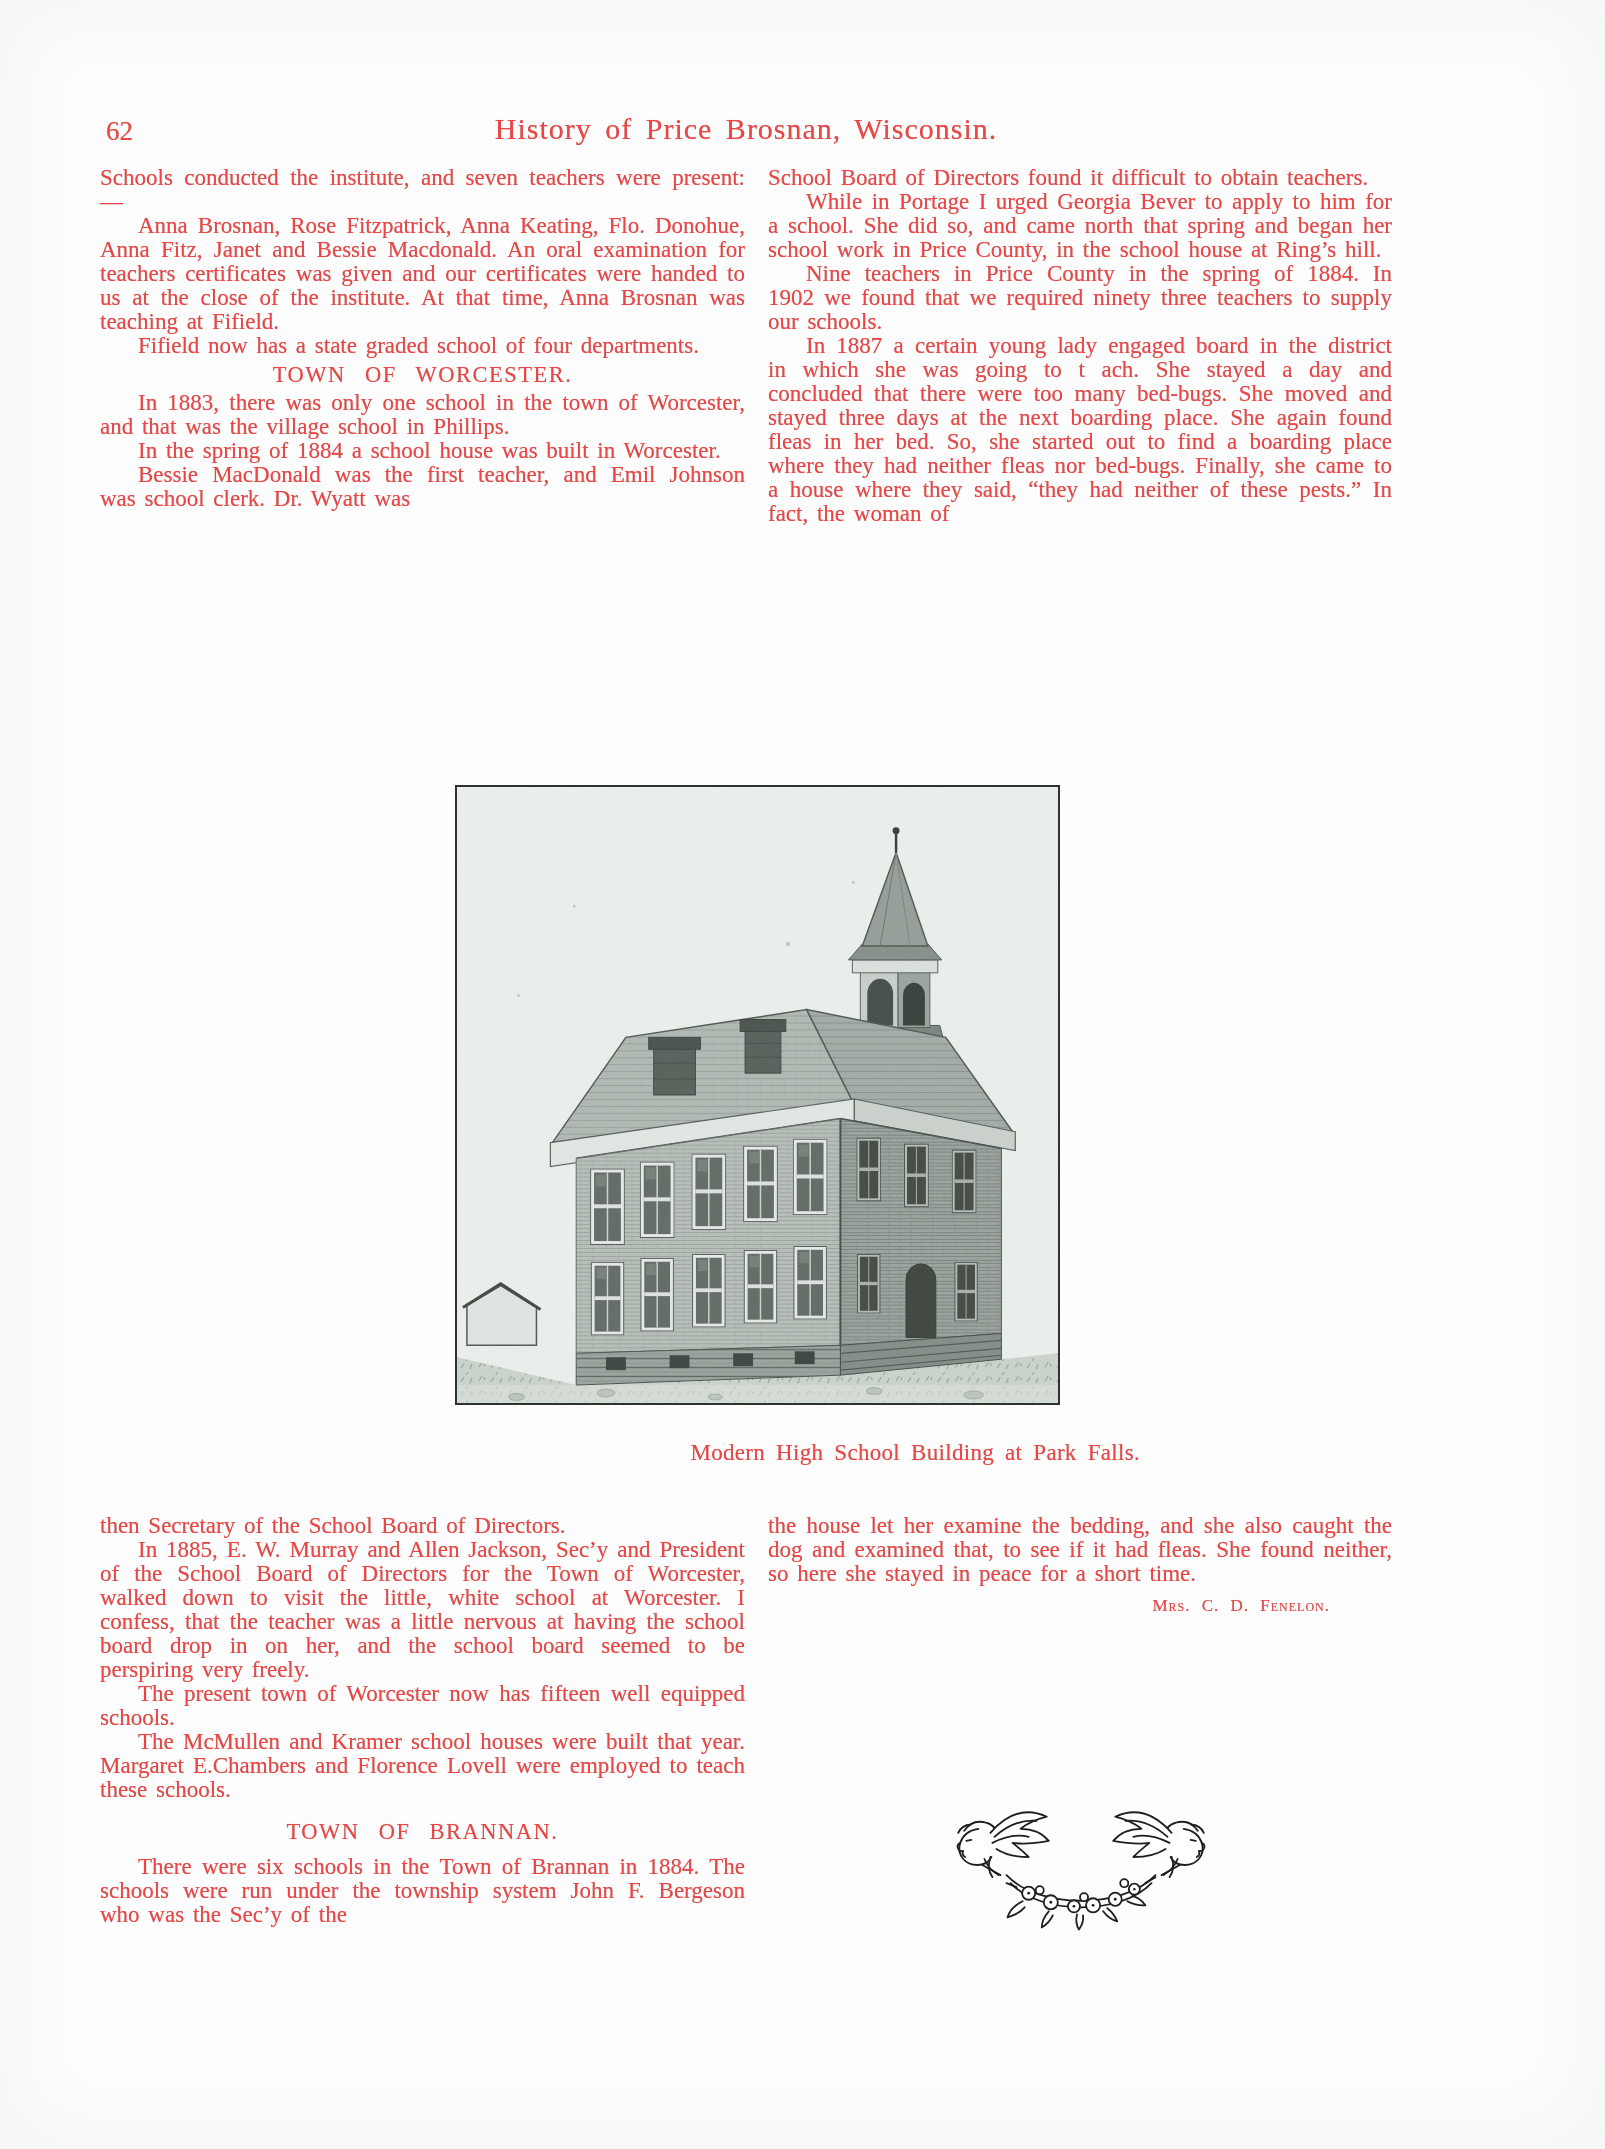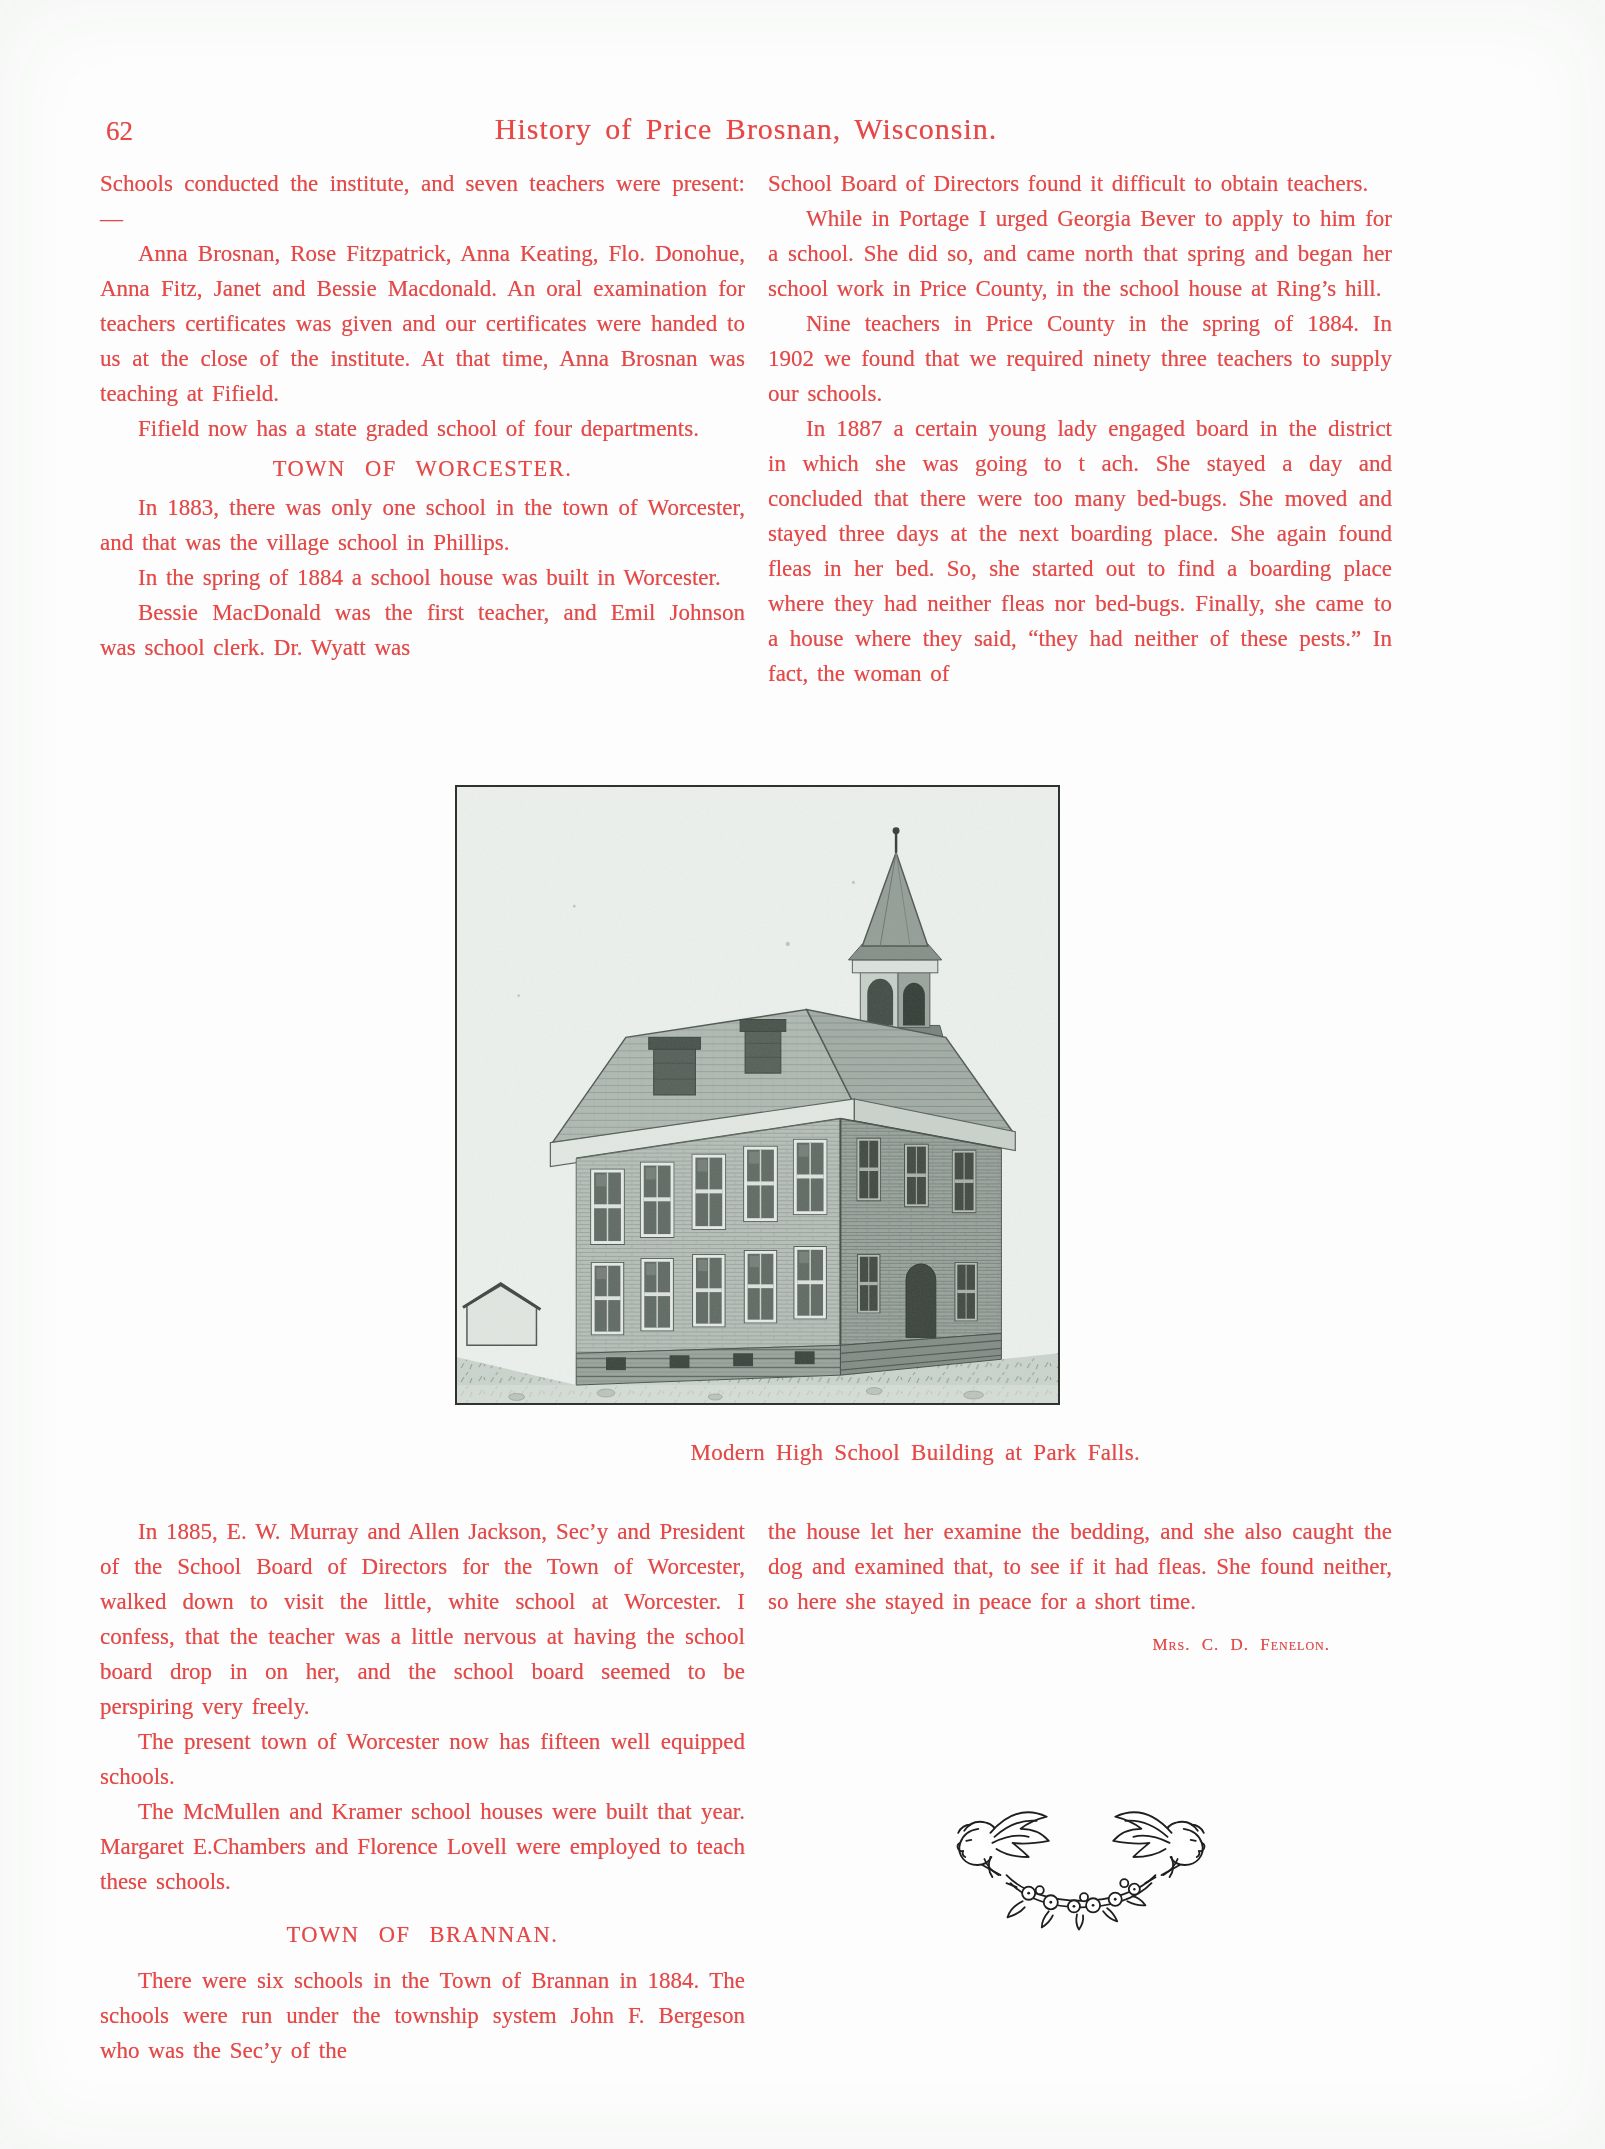--- a/index.html
+++ b/index.html
@@ -6,21 +6,21 @@
   .page{
     position:relative;width:1605px;height:2149px;margin:0 auto;
     background:#fcfdfc;overflow:hidden;
     font-family:"Liberation Serif","DejaVu Serif",serif;color:#ef4444;
     box-shadow:inset 0 0 90px rgba(60,70,60,0.05);
   }
   .ink{text-shadow:0 0 0.7px rgba(46,44,40,0.38);}
   #pagenum{position:absolute;left:106px;top:116px;font-size:27px;}
   #title{position:absolute;left:100px;top:112px;width:1292px;text-align:center;
          font-size:30px;letter-spacing:1px;word-spacing:5px;}
-  .textcol{position:absolute;font-size:23px;line-height:35px;word-spacing:3px;}
+  .textcol{position:absolute;font-size:23px;line-height:24px;word-spacing:3px;}
   #col-tl{left:100px;top:166px;width:645px;}
   #col-tr{left:768px;top:166px;width:624px;}
   #col-bl{left:100px;top:1514px;width:645px;}
   #col-br{left:768px;top:1514px;width:624px;}
   .para{margin:0;text-align:justify;text-indent:0;}
   .para.indent{text-indent:38px;}
   .col-heading{text-align:center;font-size:22.5px;letter-spacing:1.5px;word-spacing:12px;margin:5px 0 4px;}
   .bottom-col .col-heading{margin:18px 0 11px;}
   #photo{position:absolute;left:455px;top:785px;width:605px;height:620px;margin:0;
          border:2px solid #30322f;box-sizing:border-box;background:#eef2ef;}
@@ -206,20 +206,21 @@
         <ellipse cx="60" cy="614" rx="8" ry="3.5"></ellipse>
       </g>
 
       <rect width="605" height="620" filter="url(#grain)" opacity="0.5"></rect>
     </svg>
   </figure>
 
   <div id="caption" class="ink">Modern High School Building at Park Falls.</div>
 
   <div id="col-bl" class="textcol ink bottom-col">
+      <p class="para">then Secretary of the School Board of Directors.</p>
       <p class="para indent">In 1885, E. W. Murray and Allen Jackson, Sec’y and President of the School Board of Directors for the Town of Worcester, walked down to visit the little, white school at Worcester. I confess, that the teacher was a little nervous at having the school board drop in on her, and the school board seemed to be perspiring very freely.</p>
       <p class="para indent">The present town of Worcester now has fifteen well equipped schools.</p>
       <p class="para indent">The McMullen and Kramer school houses were built that year. Margaret E.Chambers and Florence Lovell were employed to teach these schools.</p>
       <div class="col-heading">TOWN OF BRANNAN.</div>
       <p class="para indent">There were six schools in the Town of Brannan in 1884. The schools were run under the township system John F. Bergeson who was the Sec’y of the</p>
     </div>
 
   <div id="col-br" class="textcol ink bottom-col">
     <div>
         <p class="para">the house let her examine the bedding, and she also caught the dog and examined that, to see if it had fleas. She found neither, so here she stayed in peace for a short time.</p>

